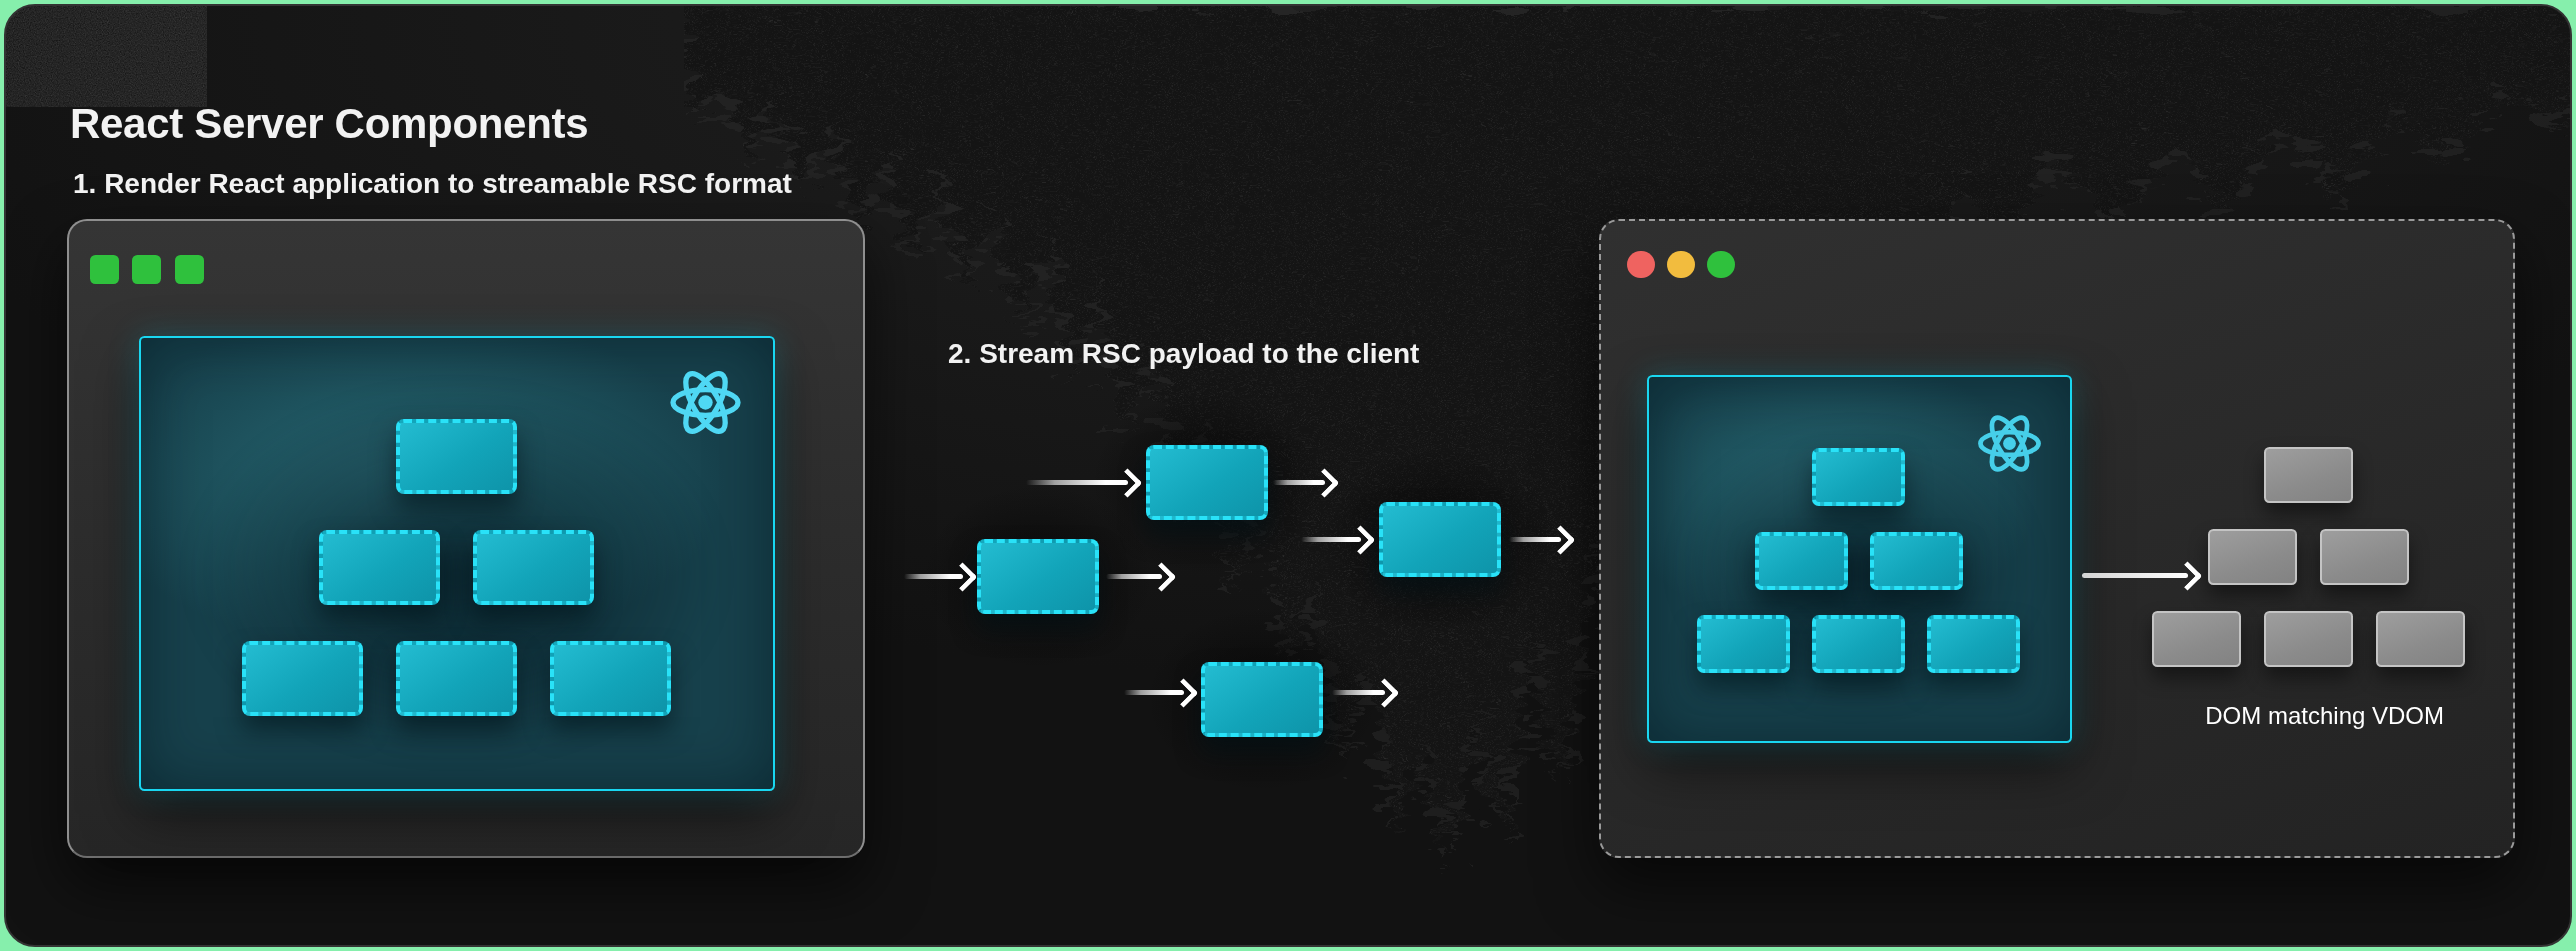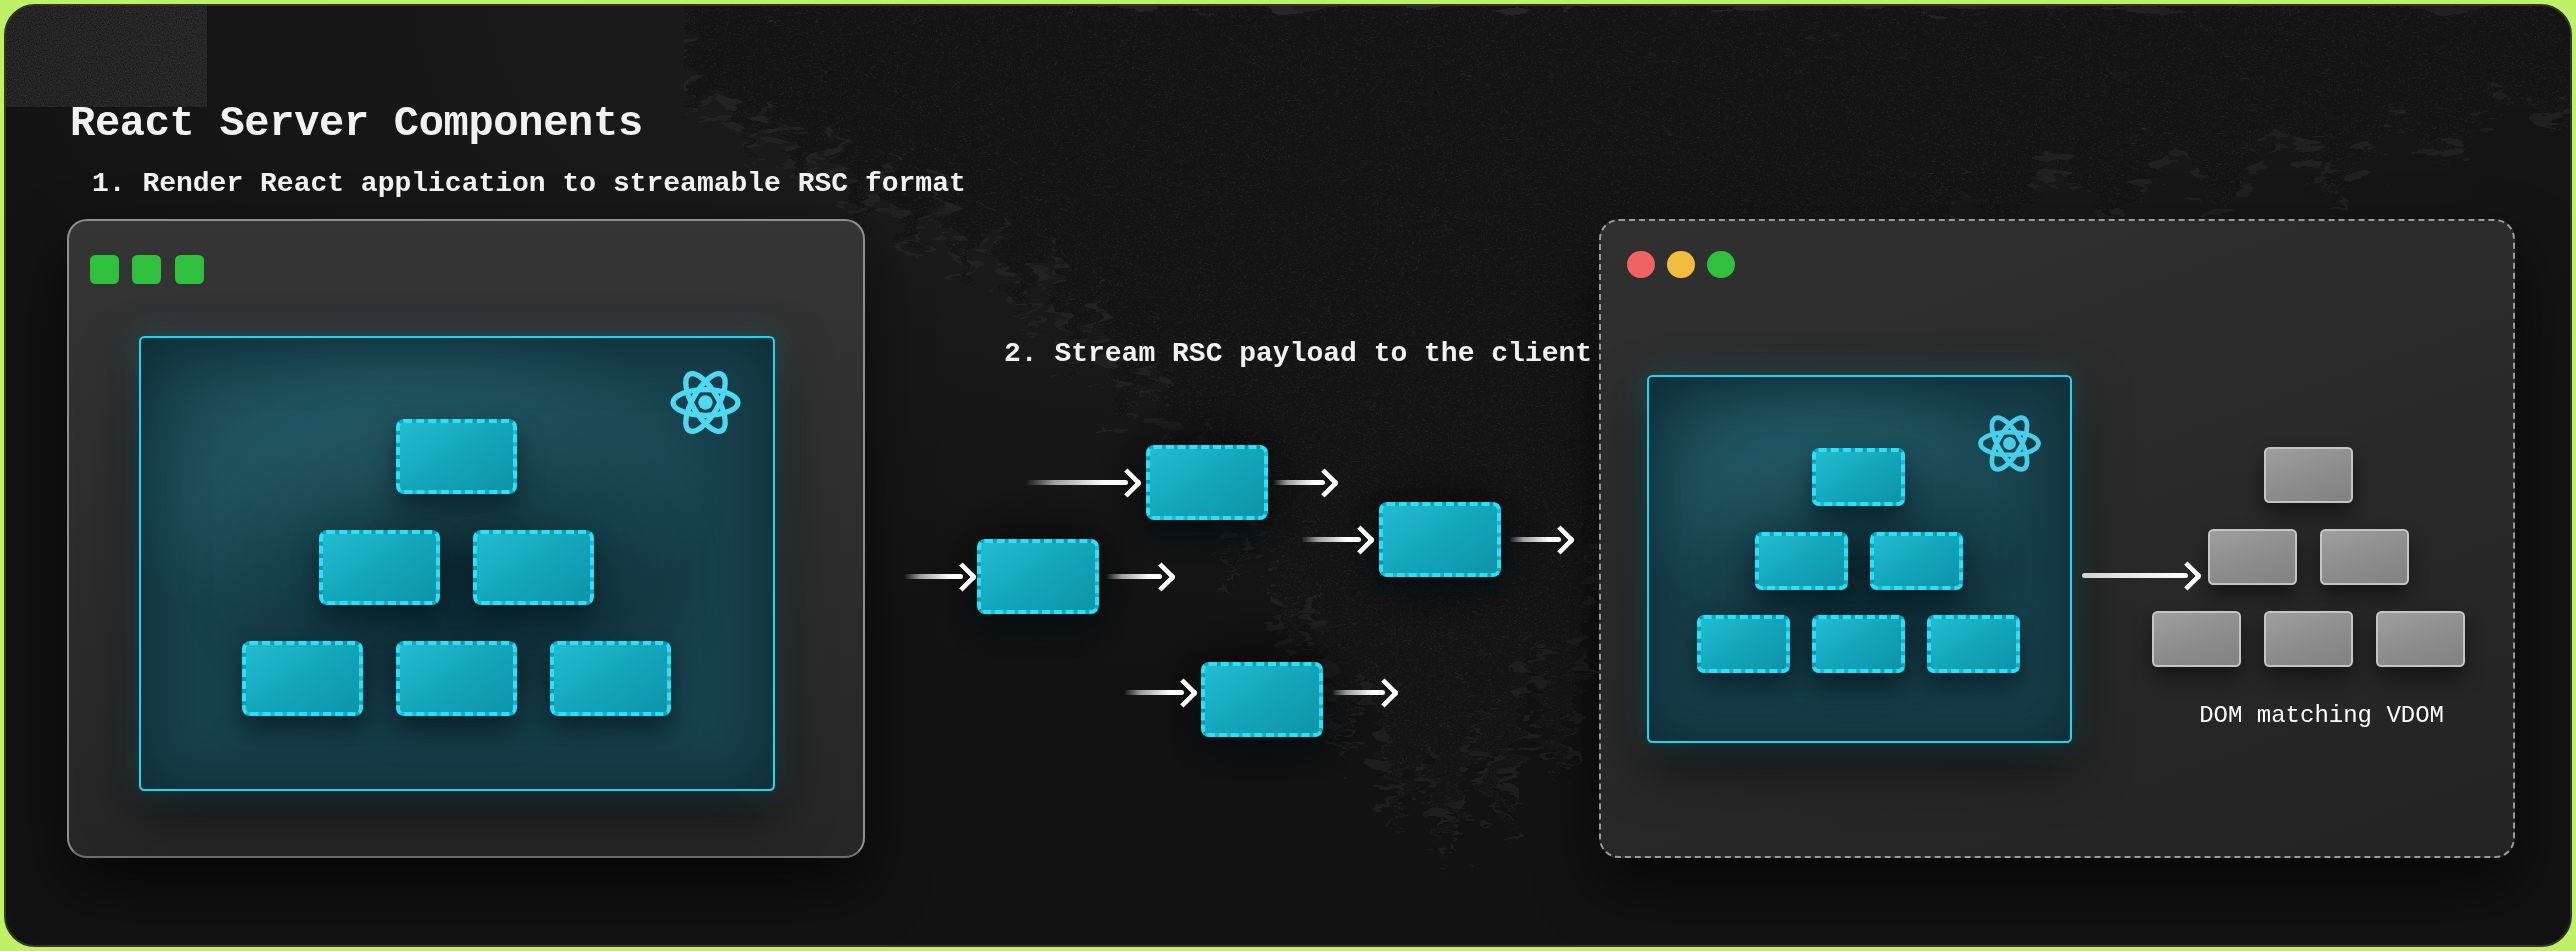--- a/index.html
+++ b/index.html
@@ -1,27 +1,27 @@
 <!DOCTYPE html>
 <html style="font-size:10.7px"><head>
 <meta charset="utf-8">
 <style>
   html,body{margin:0;padding:0;background:#000;}
-  .stage{position:relative;width:2576px;height:951px;background:#bef264;overflow:hidden;
-         font-family:Liberation Mono, monospace;color:#f2f2f2;}
+  .stage{position:relative;width:2576px;height:951px;background:#86efac;overflow:hidden;
+         font-family:Liberation Sans, sans-serif;color:#f2f2f2;}
   .frame{position:absolute;inset:4px;border-radius:31px;border:2px solid #333;
          background:radial-gradient(1476px 671px at 52% 0%, #212121 0%, #1a1a1a 45%, #121212 100%);
          overflow:hidden;}
   .drips{position:absolute;left:678px;top:-2.7px;width:1898px;height:892px;z-index:1;}
   .grain{position:absolute;inset:0;z-index:8;pointer-events:none;opacity:.20;}
 
   .title{position:absolute;left:64px;top:66px;font-size:42px;font-weight:600;letter-spacing:-0.3px;z-index:3;}
   .step-label{position:absolute;font-size:28px;font-weight:600;z-index:3;white-space:nowrap;}
-  .lbl1{left:86px;top:162px;}
-  .lbl2{left:998px;top:332px;width:470px;text-align:center;}
+  .lbl1{left:67px;top:162px;}
+  .lbl2{left:942px;top:332px;width:470px;text-align:center;}
   .lbl3{left:1613px;top:162px;}
 
   .window{position:absolute;z-index:2;box-sizing:border-box;}
   .win1{left:61px;top:213px;width:798px;height:639px;border-radius:20px;
         border:2px solid #8f8f8f;border-bottom-color:#6e6e6e;
         background:linear-gradient(180deg,#353535 0%,#2c2c2c 55%,#262626 100%);
         box-shadow:0 27px 60px rgba(0,0,0,.6);}
   .win3{left:1593px;top:213px;width:916px;height:639px;border-radius:20px;
         border:2px dashed #9a9a9a;
         background:linear-gradient(160deg,#303030 0%,#282828 60%,#232323 100%);

